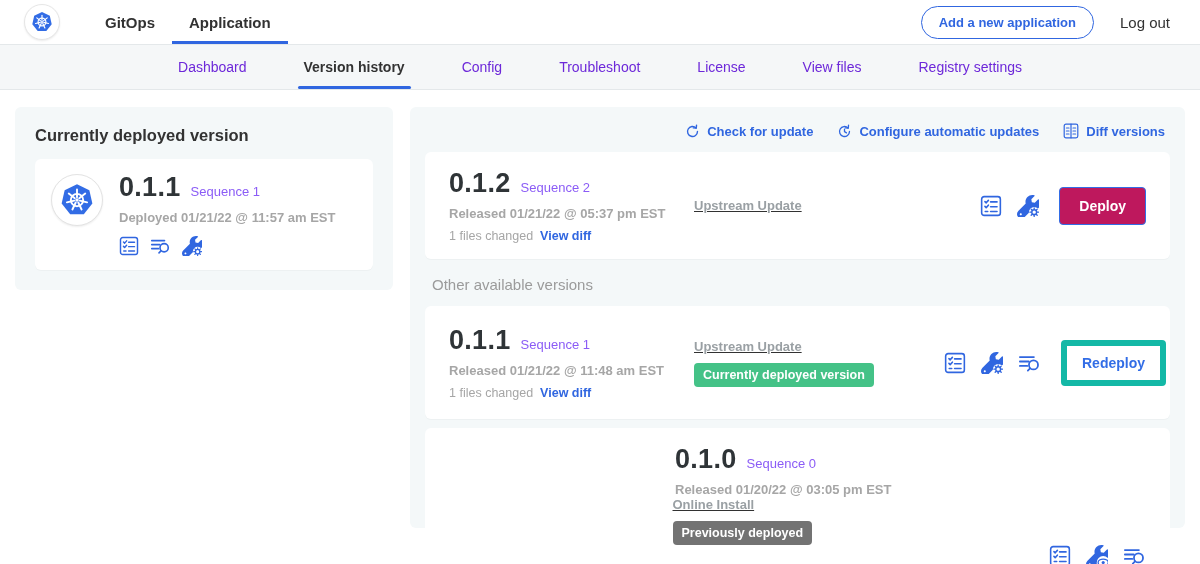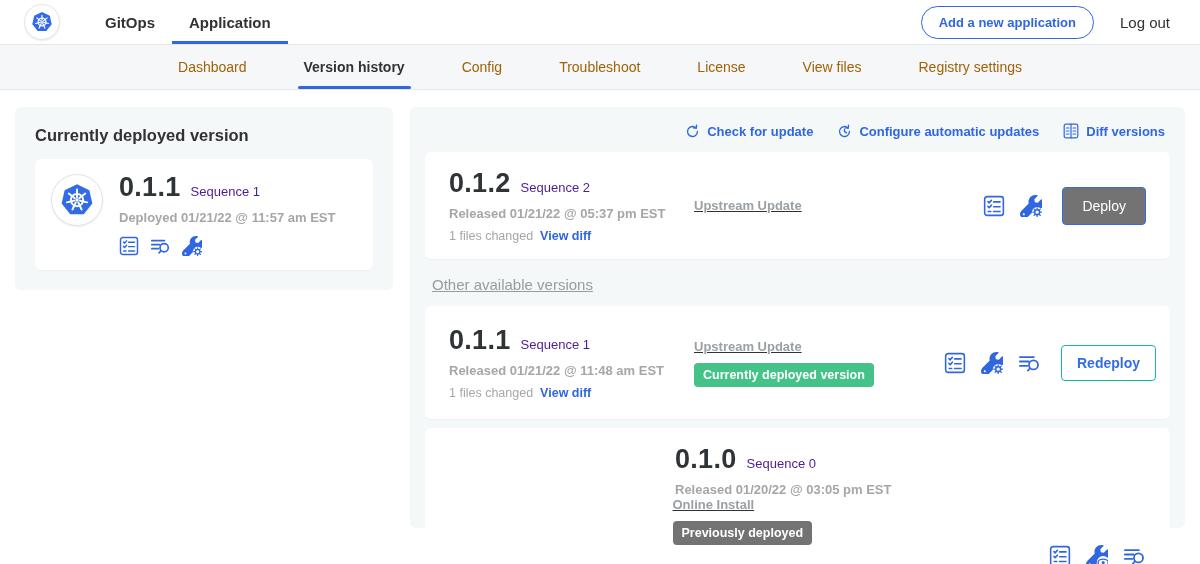--- a/index.html
+++ b/index.html
@@ -49,21 +49,21 @@
 
   
   .subnav {
     height:45px;
     background:#f5f7f8;
     border-bottom:1px solid #e4e8ea;
     display:flex; justify-content:center; gap:57px;
   }
   .subnav-item {
     display:flex; align-items:center;
-    font-size:14px; font-weight:500; color:#a16207;
+    font-size:14px; font-weight:500; color:#6d28d9;
     position:relative; cursor:pointer;
   }
   .subnav-item.active { color:#323232; font-weight:700; }
   .subnav-item.active::after {
     content:""; position:absolute; left:-6px; right:-6px; bottom:0;
     height:3px; background:#3066e0; border-radius:2px;
   }
 
   
   .content { position:relative; height:473px; }
@@ -83,21 +83,21 @@
   .app-logo-badge {
     width:52px; height:52px; border-radius:50%;
     background:#fff; border:1px solid #e3e3e3;
     box-shadow:0 1px 2px rgba(0,0,0,.07);
     display:flex; align-items:center; justify-content:center;
     flex:0 0 auto; margin-top:2px;
   }
   .deployed-info { margin-left:16px; }
   .version-line { display:flex; align-items:baseline; }
   .version-num { font-size:27px; font-weight:800; color:#2f3437; letter-spacing:.3px; }
-  .seq { font-size:13px; font-weight:500; color:#4c1d95; margin-left:10px; }
+  .seq { font-size:13px; font-weight:500; color:#8b5cf6; margin-left:10px; }
   .muted-line { font-size:13px; font-weight:600; color:#a6a6a6; margin-top:7px; }
   .icon-row { display:flex; align-items:center; gap:11px; margin-top:11px; color:#3066e0; }
   .icon { display:inline-flex; cursor:pointer; color:#3066e0; }
   .icon svg { display:block; }
 
   .right-panel { left:410px; width:775px; padding:14px 15px 15px; height:421px; }
   .right-header { display:flex; align-items:center; margin:2px 5px 13px; }
   .right-title { font-size:16px; font-weight:600; color:#577981; }
   .actions { margin-left:auto; display:flex; align-items:center; gap:24px; }
   .action-link {
@@ -121,30 +121,30 @@
   .view-diff { color:#3066e0; font-weight:700; margin-left:7px; cursor:pointer; }
   .source-label { font-size:13px; font-weight:700; color:#9aa0a4; }
   .badge {
     display:inline-block; margin-top:9px;
     font-size:12.5px; font-weight:700; color:#fff;
     padding:5px 9px; border-radius:4px;
   }
   .badge.green { background:#44c287; }
   .badge.gray  { background:#737373; }
 
-  .other-title { font-size:15px; color:#9b9b9b; margin:17px 7px 13px;text-decoration:underline; }
+  .other-title { font-size:15px; color:#9b9b9b; margin:17px 7px 13px; }
   .row-gap { height:9px; }
 
   .deploy-btn {
-    background:#737373; color:#fff; border:1px solid #326de6;
-    font-family:inherit; font-size:14px; font-weight:400;
+    background:#be185d; color:#fff; border:1px solid #326de6;
+    font-family:inherit; font-size:14px; font-weight:700;
     padding:10px 19px; border-radius:4px; cursor:pointer; margin-left:5px;text-align:center;
   }
   .redeploy-btn {
-    background:#fff; color:#326de6; border:1px solid #14b8a6;
+    background:#fff; color:#326de6; border:6px solid #14b8a6;
     font-family:inherit; font-size:14px; font-weight:700;
     padding:9px 15px; border-radius:4px; cursor:pointer; margin-left:5px;
   }
 </style>
 </head>
 <body>
 
 <svg width="0" height="0" style="position:absolute">
   <defs>
     <g id="k8s-logo">

